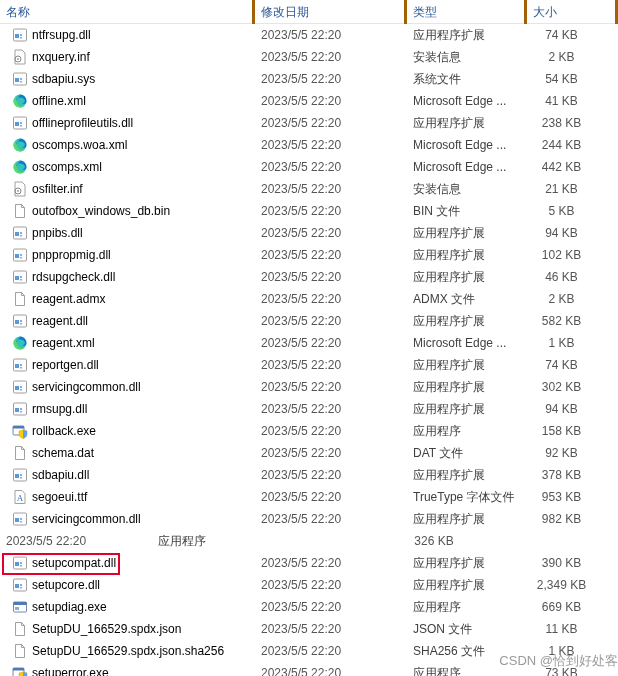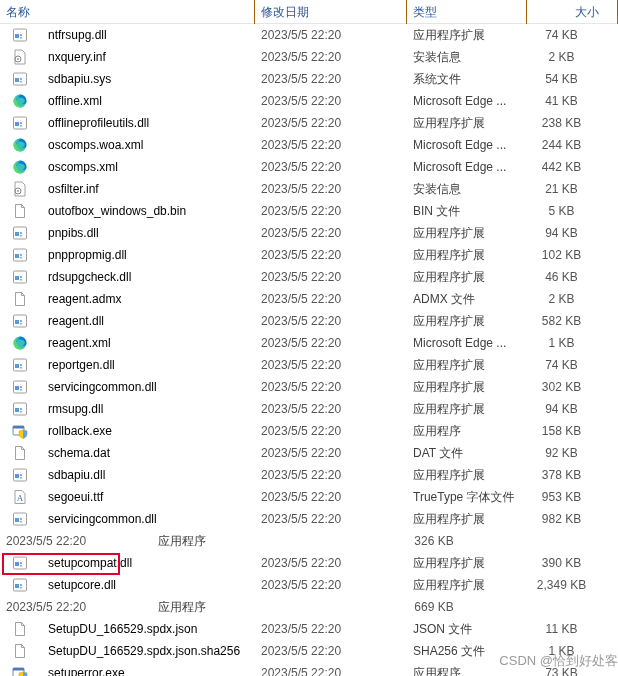--- a/index.html
+++ b/index.html
@@ -18,39 +18,39 @@
     display: flex;
     align-items: center;
     height: 24px;
     border-bottom: 1px solid #e5e5e5;
     background: #fff;
     user-select: none;
   }
   .header .col {
     padding: 0 6px;
     line-height: 24px;
-    border-right: 1px solid #a16207;
+    border-right: 3px solid #a16207;
     white-space: nowrap;
     overflow: hidden;
     color: #2b5797;
   }
   .col-name { width: 255px; padding-left:12px;}
   .col-date { width: 152px; }
   .col-type { width: 120px; }
-  .col-size { flex: 1; text-align: left; border-right:none;margin-left:42px;}
+  .col-size { flex: 1; text-align: left; border-right:none;}
   .rows { }
   .row {
     display: flex;
     align-items: center;
     height: 22px;
     line-height: 22px;
     white-space: nowrap;
   }
   .cell { overflow: hidden; text-overflow: ellipsis; padding: 0 6px; }
-  .c-name { width: 255px; display:flex; align-items:center; gap:20px; padding-left:12px;}
+  .c-name { width: 255px; display:flex; align-items:center; gap:4px; padding-left:12px;}
   .c-date { width: 152px; color:#555;}
   .c-type { width: 120px; color:#404040;}
   .c-size { flex:1; text-align: center; padding-right:28px; color:#555;}
   .icon { width:16px; height:16px; flex-shrink:0; display:inline-flex; align-items:center; justify-content:center;}
   .icon svg { width:16px; height:16px; }
   .highlight-box {
     position: absolute;
     border: 2px solid #e4002b;
     pointer-events: none;
   }
@@ -460,20 +460,30 @@
             <rect x="8" y="10" width="2" height="1.5" fill="#8faadc"></rect>
           </svg>
         </span>
         <span>setupcore.dll</span>
       </div>
       <div class="cell c-date">2023/5/5 22:20</div>
       <div class="cell c-type">应用程序扩展</div>
       <div class="cell c-size">2,349 KB</div>
     </div>
     <div class="row">
+      <div class="cell c-name">
+        <span class="icon">
+          <svg viewBox="0 0 16 16">
+            <rect x="1.5" y="3" width="13" height="10" rx="1" fill="#fefefe" stroke="#6b8bb5"></rect>
+            <rect x="1.5" y="3" width="13" height="3" fill="#4e7ab5"></rect>
+            <rect x="3" y="8" width="4" height="3" fill="#8faadc"></rect>
+          </svg>
+        </span>
+        <span>setupdiag.exe</span>
+      </div>
       <div class="cell c-date">2023/5/5 22:20</div>
       <div class="cell c-type">应用程序</div>
       <div class="cell c-size">669 KB</div>
     </div>
     <div class="row">
       <div class="cell c-name">
         <span class="icon">
           <svg viewBox="0 0 16 16">
             <path d="M3.5 1.5h6l3 3v10h-9z" fill="#fff" stroke="#a0a0a0"></path>
             <path d="M9.5 1.5v3h3" fill="none" stroke="#a0a0a0"></path>

